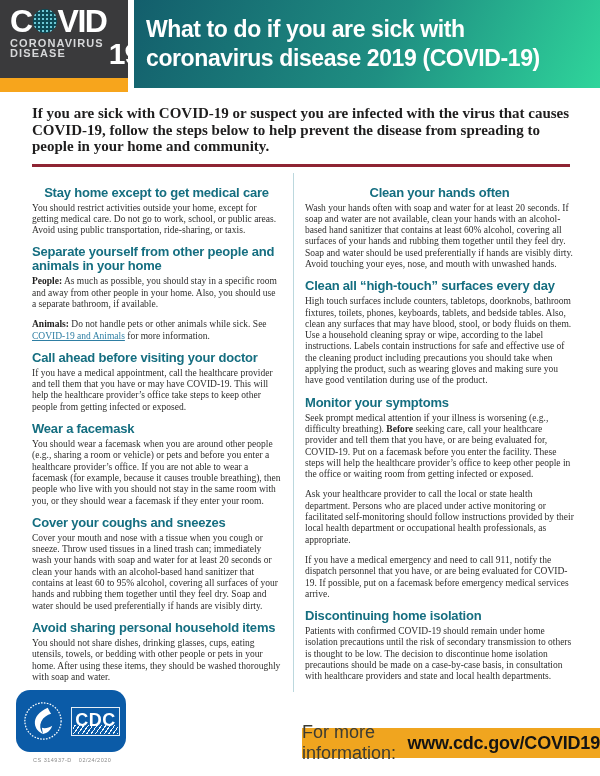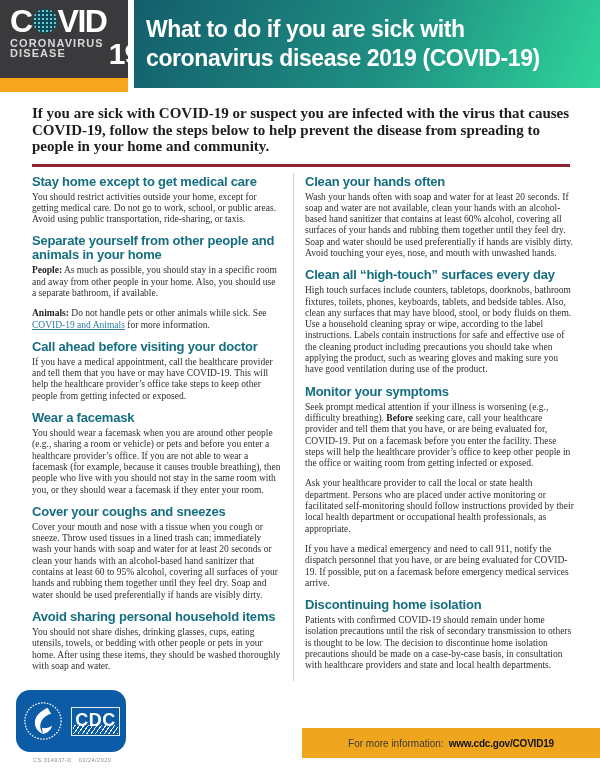--- a/index.html
+++ b/index.html
@@ -26,38 +26,38 @@
   .title-line{font-size:23px;font-weight:bold;line-height:29px;letter-spacing:-0.4px;}
   
   .intro{margin:13px 30px 0 32px;font-weight:bold;font-size:15px;line-height:16.5px;color:#1f1e1e;}
   .rule{height:3px;background:#8e2433;margin:9px 30px 0 32px;}
   
   .content{display:flex;padding:6px 26px 0 32px;box-sizing:border-box;}
   .col-left{width:262px;flex:none;padding-right:12px;border-right:1px solid #bcd8de;box-sizing:border-box;}
   .col-right{flex:1;padding-left:11px;}
   .sec-h{margin:9px 0 3px;font-size:13px;line-height:14px;letter-spacing:-0.2px;color:#156e80;
          font-family:"Liberation Sans",sans-serif;font-weight:bold;}
-  .col-left .sec-h:first-child,.col-right .sec-h:first-child{margin-top:2px;}
+  .col-left .sec-h:first-child,.col-right .sec-h:first-child{margin-top:13px;text-align:center;}
   .sec-p{margin:0 0 9px;font-size:9.5px;line-height:11.3px;color:#2f2e2d;}
   .sec-p strong{color:#1e1d1c;}
   .doc-link{color:#2e7ea3;text-decoration:underline;cursor:pointer;}
   
   .agency{position:absolute;left:16px;top:690px;width:110px;height:62px;background:#0b5ba7;
           border-radius:14px;display:flex;align-items:center;justify-content:center;gap:7px;}
   .cdc-mark{position:relative;font-family:"Liberation Sans",sans-serif;font-weight:bold;color:#fff;
             font-size:18px;letter-spacing:0.5px;border:1px solid rgba(255,255,255,.9);padding:2px 3px 4px;}
   .cdc-stripes{position:absolute;left:1px;right:1px;bottom:1px;height:9px;
                background:repeating-linear-gradient(-55deg,rgba(255,255,255,.95) 0 1px,rgba(0,0,0,0) 1px 3.6px);}
   .cdc-text{position:relative;z-index:1;}
   .doc-id{position:absolute;left:33px;top:757px;font-size:5.5px;color:#8a8a8a;
           font-family:"Liberation Sans",sans-serif;letter-spacing:0.5px;}
   .doc-id span{margin-right:7px;}
   .info-band{position:absolute;left:302px;right:0;top:728px;height:30px;background:#f0a51f;
              display:flex;align-items:center;justify-content:center;
-             font-family:"Liberation Sans",sans-serif;font-size:10px;color:#3c3c34;}
+             font-family:"Liberation Sans",sans-serif;font-size:18px;color:#3c3c34;}
   .info-band strong{color:#141414;margin-left:5px;letter-spacing:-0.2px;}
 </style>
 </head>
 <body>
 
 <div class="header">
   <div class="logo-block">
     <div class="logo-dark">
       <div class="logo-row1">
         <span>C</span>

